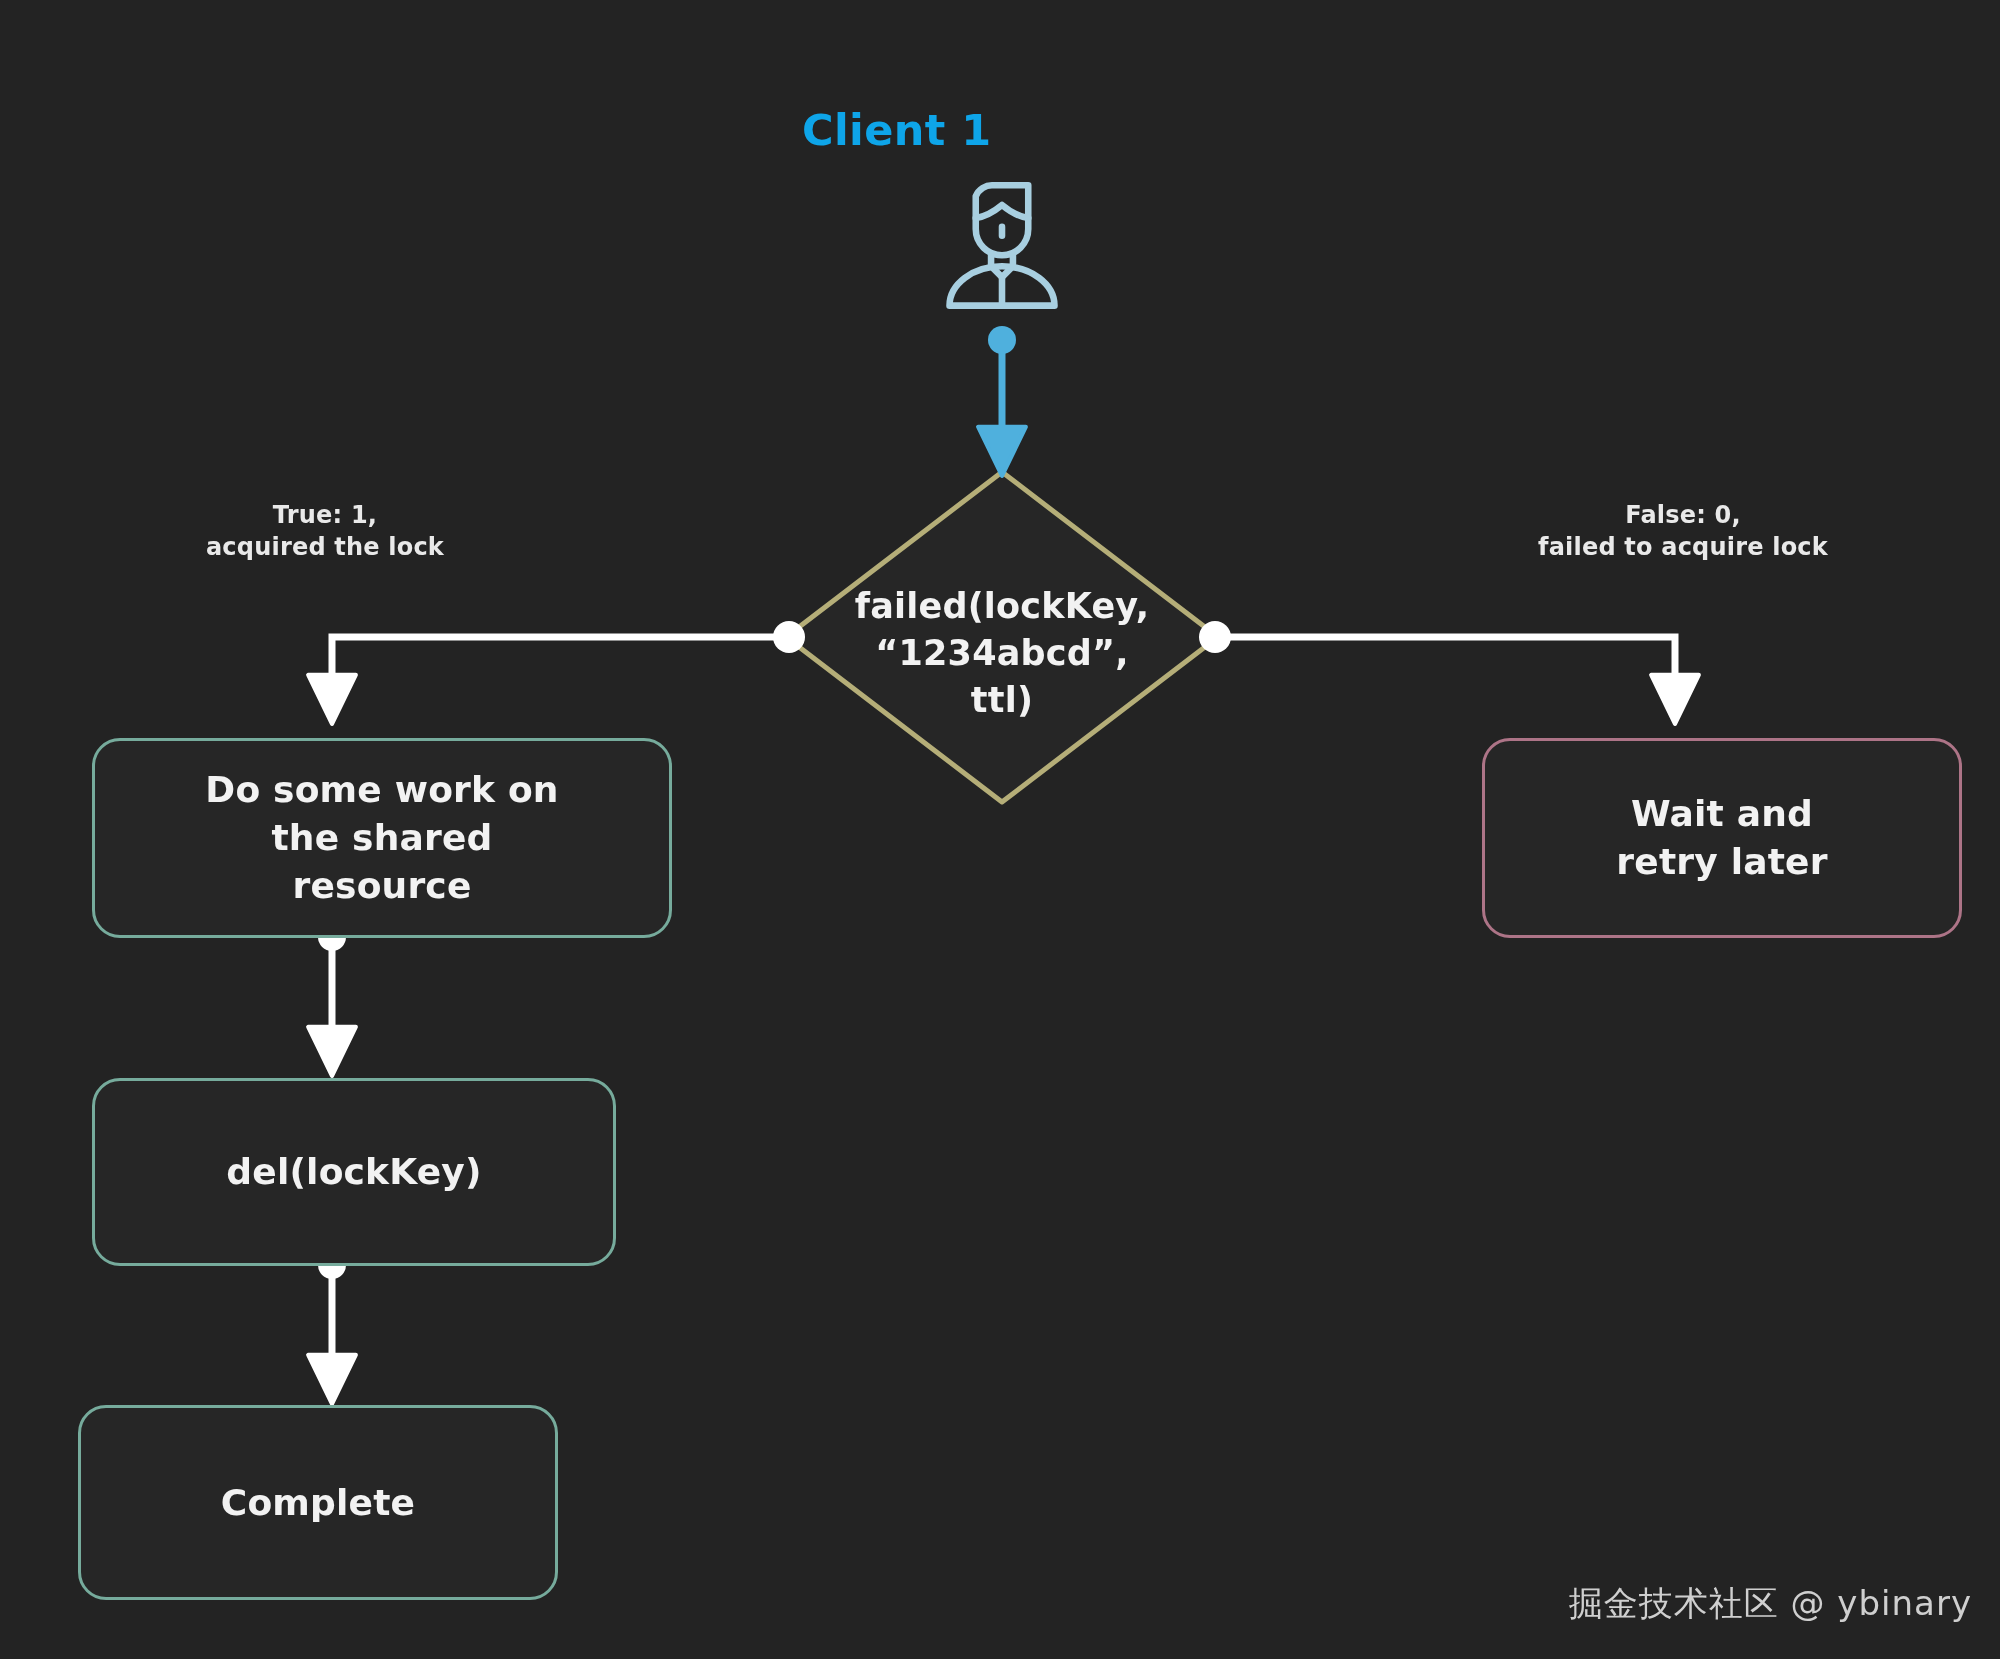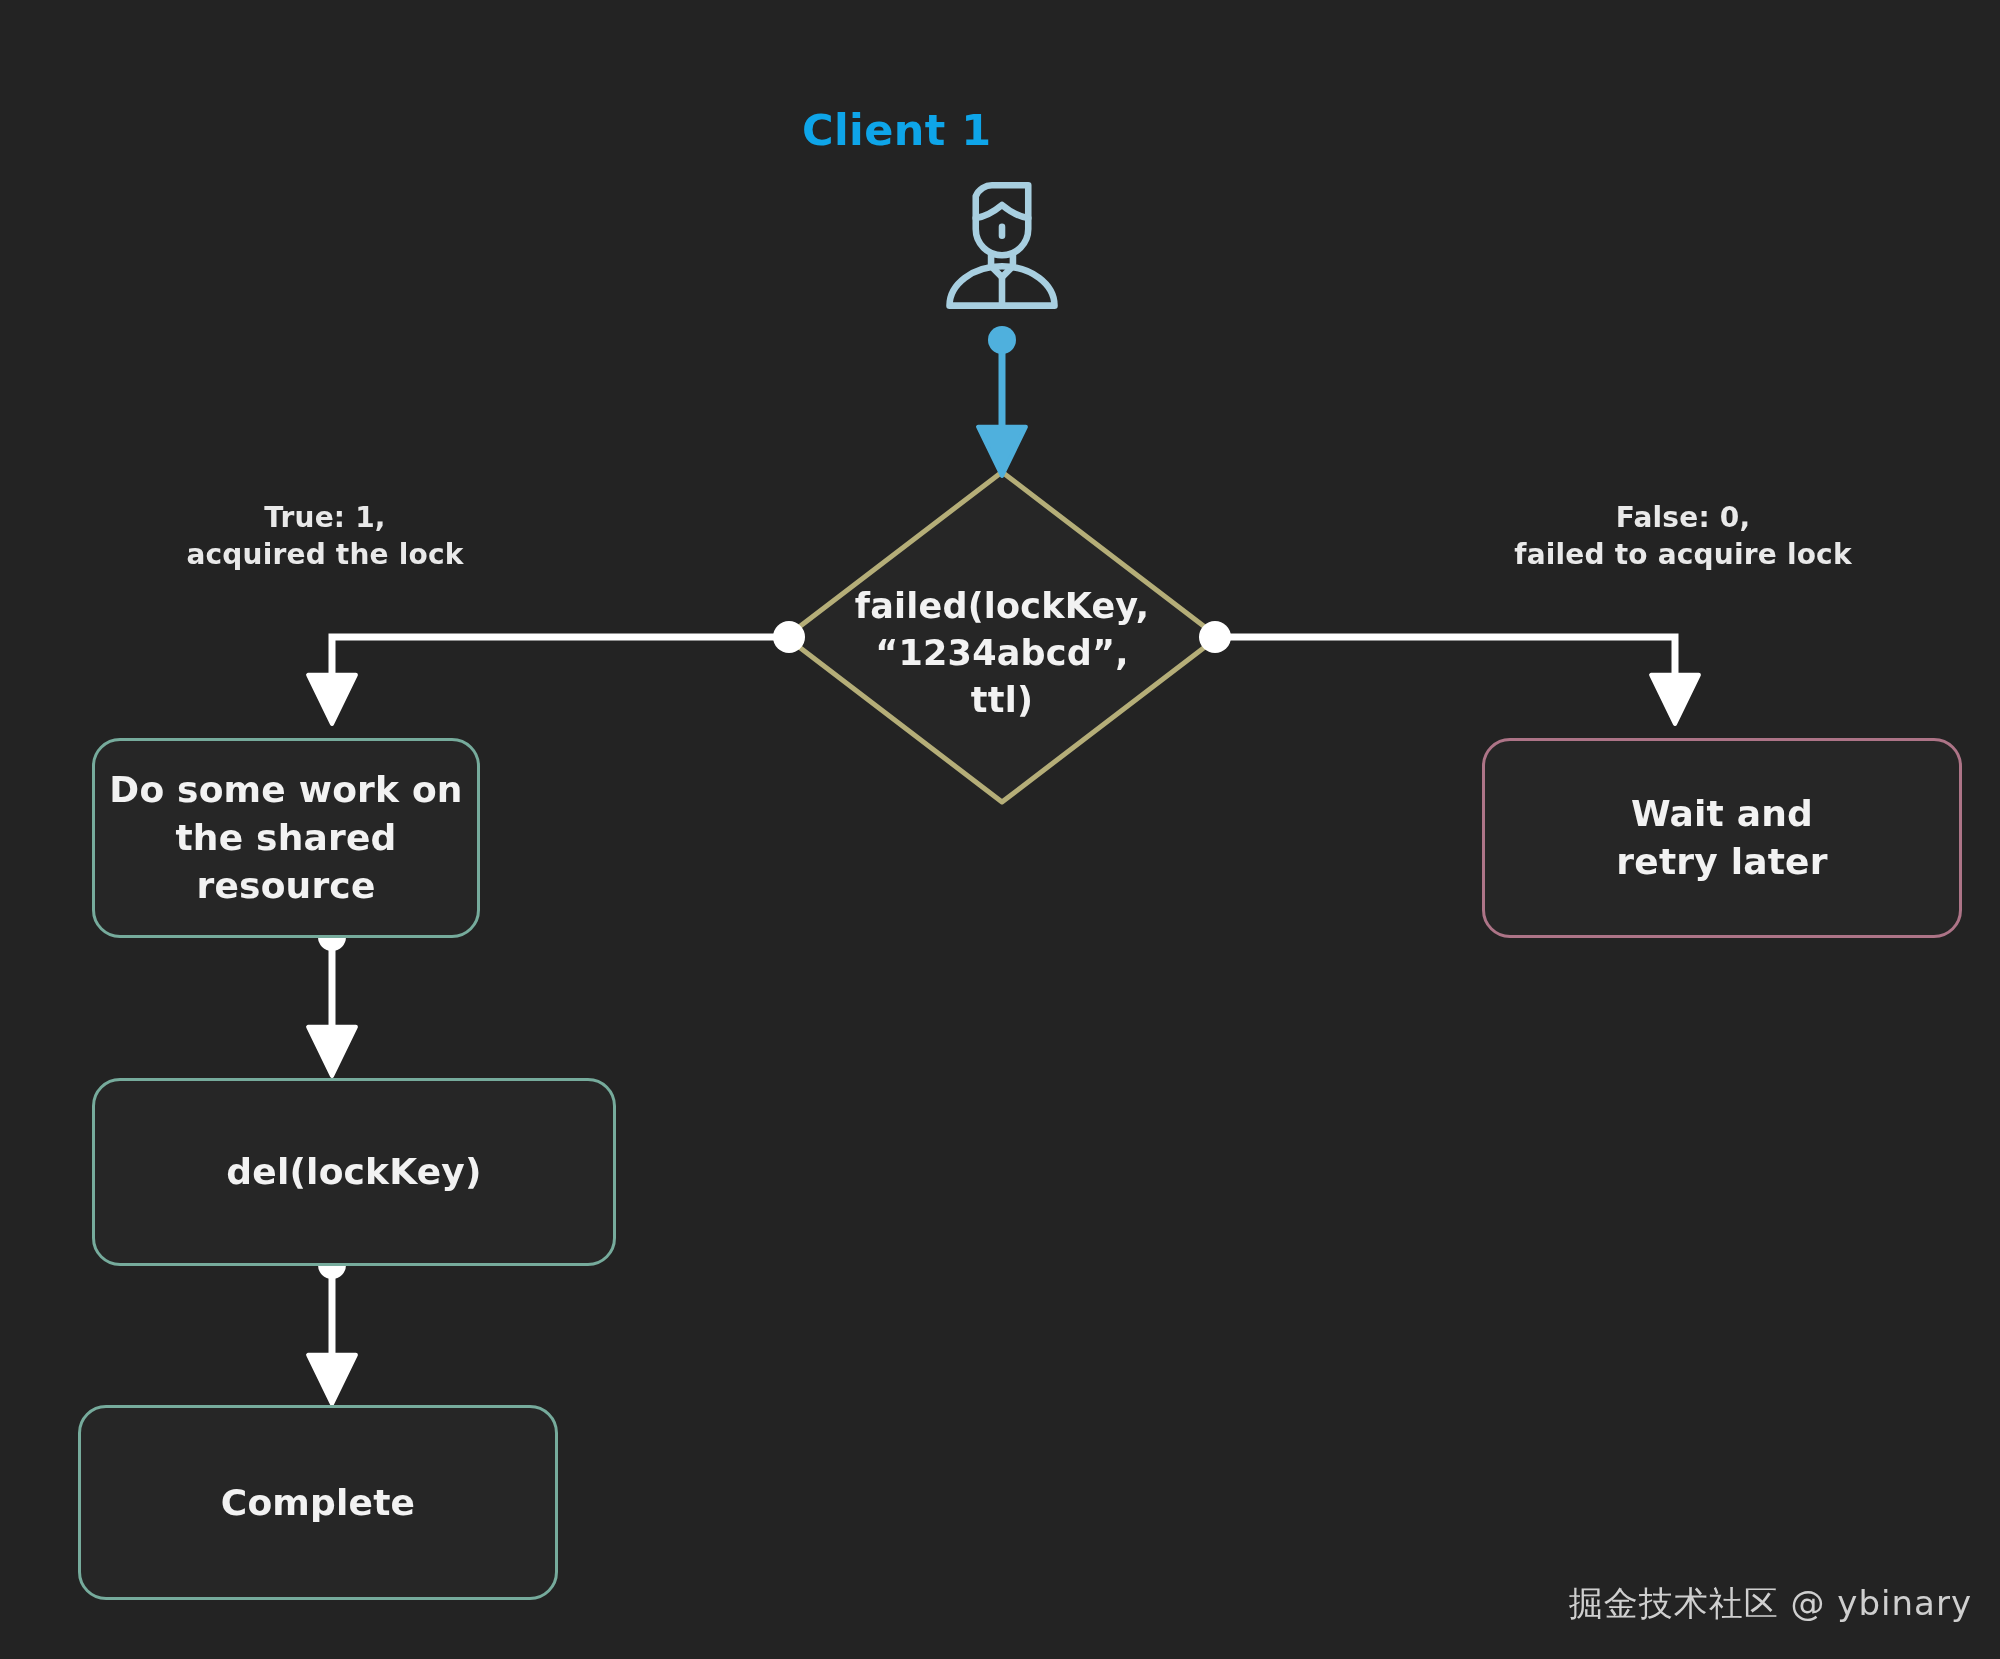--- a/index.html
+++ b/index.html
@@ -38,21 +38,21 @@
     text-align: left;
     font-size: 43px;
     font-weight: 700;
     color: #0ea5e9;
     letter-spacing: 0.4px;
   }
 
   .edge-text {
     position: absolute;
     text-align: center;
-    font-size: 28px;
+    font-size: 24px;
     font-weight: 600;
     color: #e9e9e9;
     line-height: 1.32;
     white-space: pre-line;
     letter-spacing: 0.2px;
   }
 
   .box {
     position: absolute;
     border-radius: 28px;
@@ -154,21 +154,21 @@
   <div class="diamond-text" style="left:852px; top:583px; width:300px; text-align:center;">failed(lockKey,
 “1234abcd”,
 ttl)</div>
 
   <div class="edge-text" style="left:105px; top:500px; width:440px;">True: 1,
 acquired the lock</div>
 
   <div class="edge-text" style="left:1448px; top:500px; width:470px;">False: 0,
 failed to acquire lock</div>
 
-  <div class="box box-green" style="left:92px; top:738px; width:388px; height:200px;">Do some work on
+  <div class="box box-green" style="left:92px; top:738px; width:580px; height:200px;">Do some work on
 the shared
 resource</div>
 
   <div class="box box-green" style="left:92px; top:1078px; width:524px; height:188px;">del(lockKey)</div>
 
   <div class="box box-green" style="left:78px; top:1405px; width:480px; height:195px;">Complete</div>
 
   <div class="box box-red" style="left:1435px; top:738px; width:480px; height:200px;margin-left:47px;">Wait and
 retry later</div>
 

